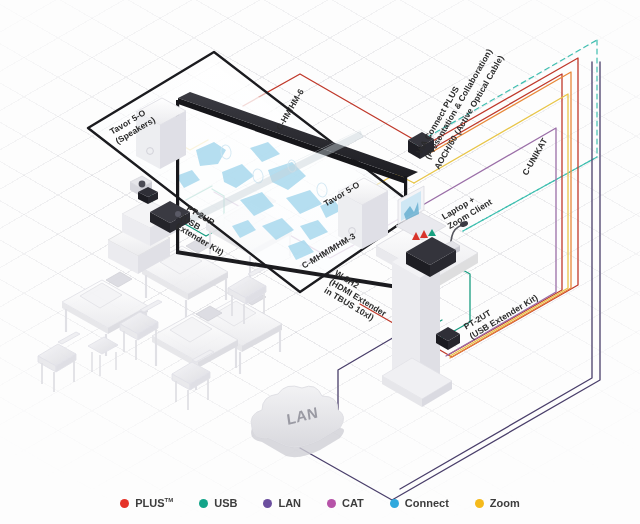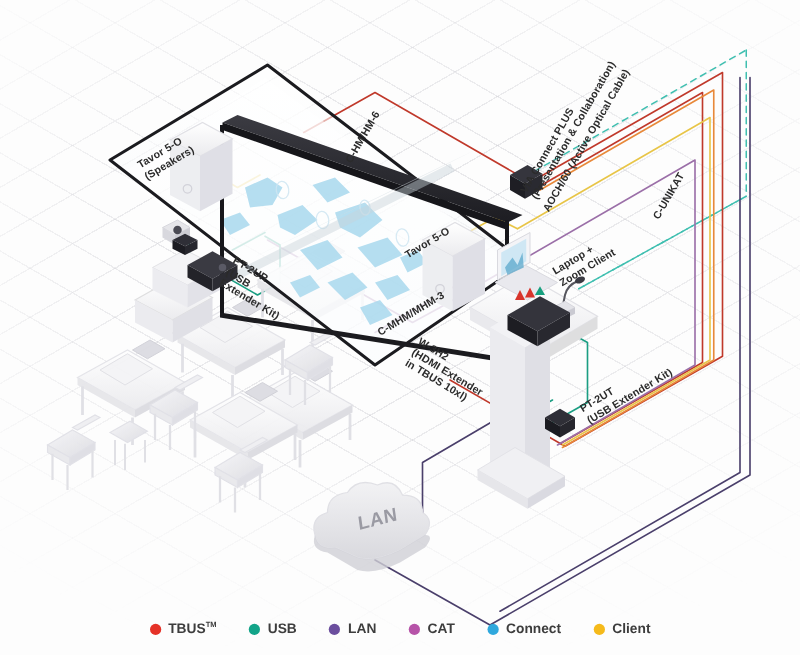--- a/index.html
+++ b/index.html
@@ -374,37 +374,37 @@
   <div class="lbl l2" style="left:338px; top:268px; transform:rotate(31deg);">W-3H2
 (HDMI Extender
 in TBUS 10xl)</div>
   <div class="lbl" style="left:462px; top:323px; transform:rotate(-31deg);">PT-2UT
 (USB Extender Kit)</div>
   <div class="lbl" style="left:286px; top:415px; transform:rotate(-14deg) skewX(-6deg); font-size:15px; font-weight:bold; color:#9a9aa3; letter-spacing:.5px;">LAN</div>
 
   <div id="legend">
     <div class="leg-item">
       <span class="leg-dot" style="background:#e53228"></span>
-      <span class="leg-txt"><span>TBUS</span><sup>TM</sup></span>
+      <span class="leg-txt"><span>PLUS</span><sup>TM</sup></span>
     </div>
     <div class="leg-item">
       <span class="leg-dot" style="background:#13a489"></span>
       <span class="leg-txt">USB</span>
     </div>
     <div class="leg-item">
       <span class="leg-dot" style="background:#6b4e9e"></span>
       <span class="leg-txt">LAN</span>
     </div>
     <div class="leg-item">
       <span class="leg-dot" style="background:#b653a8"></span>
       <span class="leg-txt">CAT</span>
     </div>
     <div class="leg-item">
       <span class="leg-dot" style="background:#2fa8dd"></span>
       <span class="leg-txt">Connect</span>
     </div>
     <div class="leg-item">
       <span class="leg-dot" style="background:#f5ba1b"></span>
-      <span class="leg-txt">Client</span>
+      <span class="leg-txt">Zoom</span>
     </div>
   </div>
 
 </div>
 
 </body></html>

